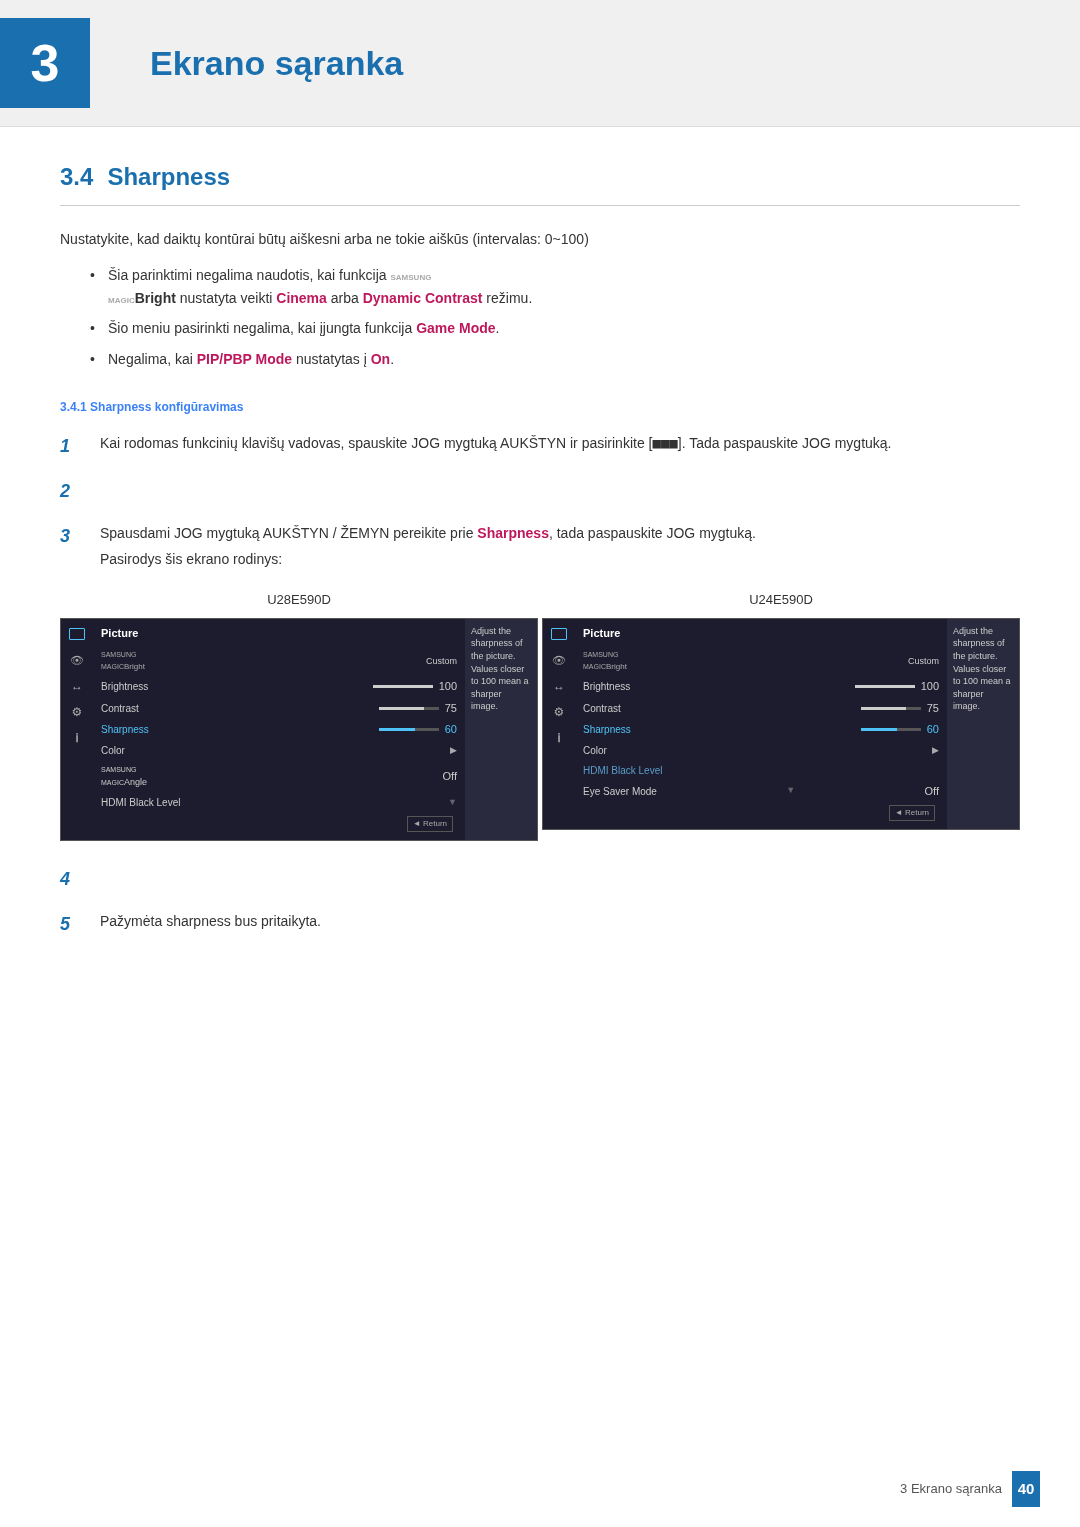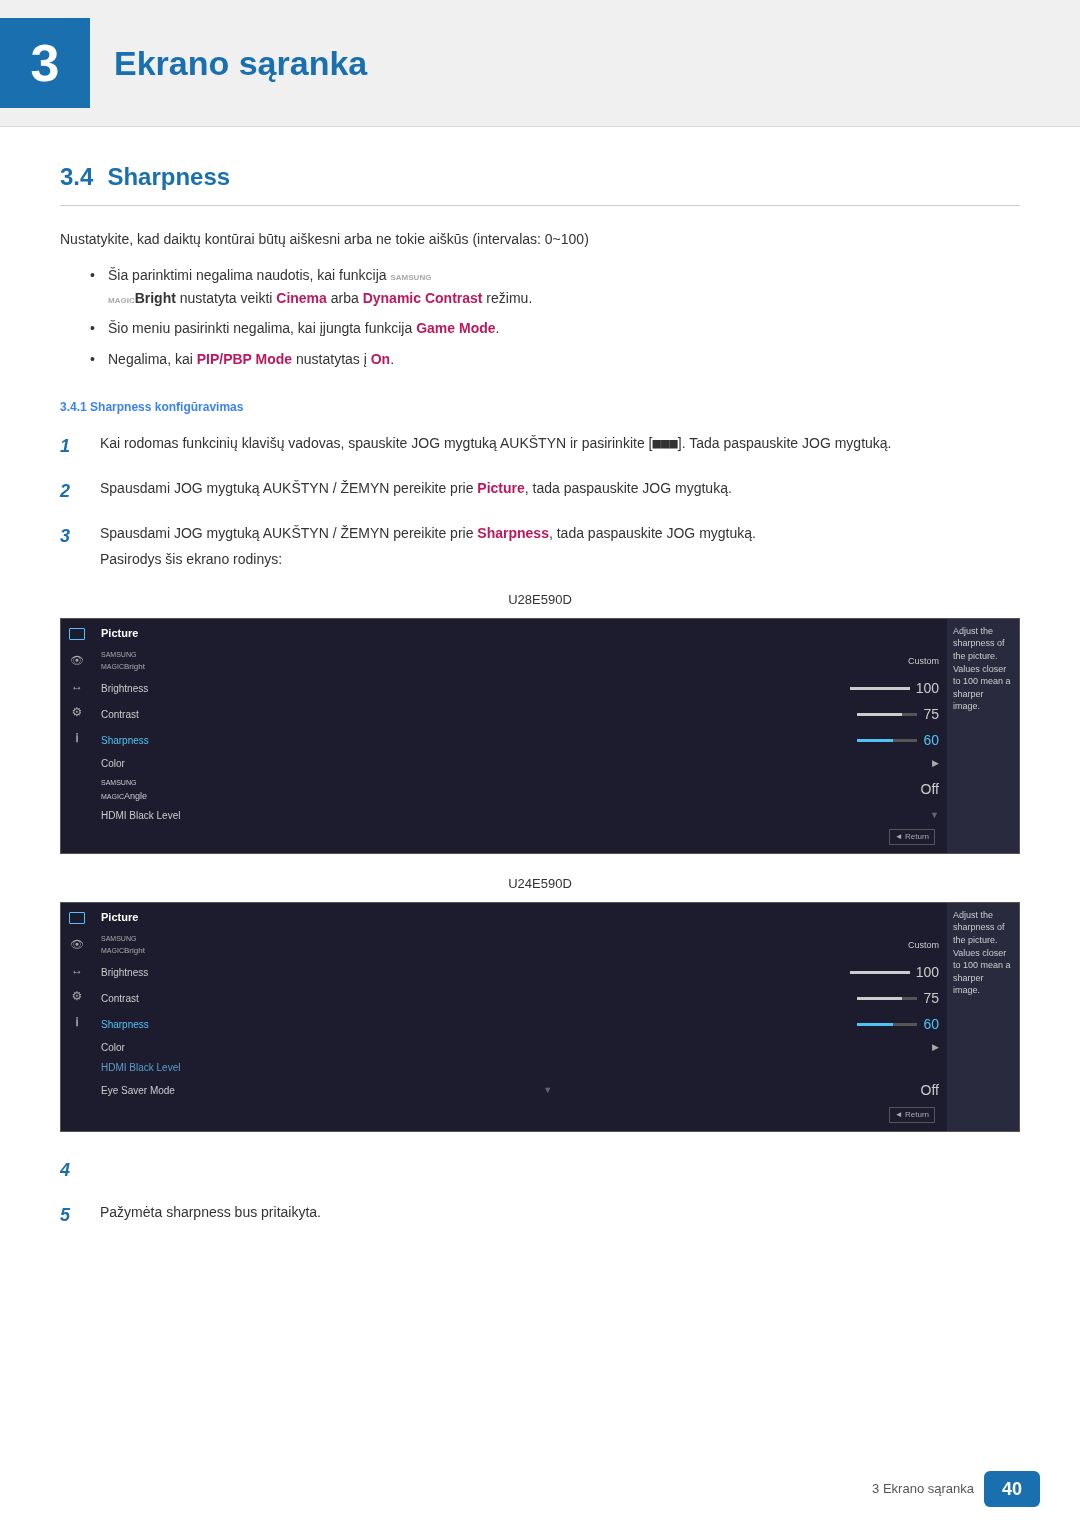--- a/index.html
+++ b/index.html
@@ -33,20 +33,21 @@
       display: flex;
       align-items: center;
       justify-content: center;
       margin-right: 24px;
       flex-shrink: 0;
     }
     .chapter-title {
       font-size: 34px;
       font-weight: bold;
       color: #1a6faf;
+      margin-left: 36px;
     }
 
     .content {
       padding: 32px 60px 40px 60px;
     }
 
     
     .section-heading {
       display: flex;
       align-items: baseline;
@@ -124,22 +125,21 @@
     }
     .step-text {
       flex: 1;
     }
 
     
     .screens-container {
       display: flex;
       justify-content: flex-end;
       margin: 20px 0 24px 0;
-      gap: 20px;
-      flex-direction: column;
+      gap: 4px;
     }
     .screen-block {
       flex: 1;
       display: flex;
       flex-direction: column;
       align-items: center;
     }
     .screen-label {
       font-size: 13px;
       color: #333;
@@ -197,21 +197,21 @@
       justify-content: space-between;
       align-items: center;
       font-size: 10px;
       color: #ccc;
       padding: 2px 0;
       margin-bottom: 1px;
     }
     .menu-item-label {}
     .menu-item-value {
       color: #ccc;
-      font-size: 14px;
+      font-size: 11px;
     }
     .menu-item-bar {
       display: flex;
       align-items: center;
       gap: 6px;
     }
     .bar-track {
       width: 60px;
       height: 3px;
       background: #555;
@@ -260,28 +260,27 @@
       right: 40px;
       display: flex;
       align-items: center;
       gap: 10px;
       font-size: 13px;
       color: #555;
     }
     .page-number-box {
       background: #1a6faf;
       color: #fff;
-      width: 56px;
+      width: 28px;
       height: 36px;
       display: flex;
       align-items: center;
       justify-content: center;
-      font-size: 18px;
-      font-weight: bold;
-      border-radius: 6px;
+      font-size: 15px;
+      font-weight: bold;
     }
   </style>
 </head>
 <body>
 
 <div class="chapter-header">
   <div class="chapter-number-box">
     <span>3</span>
   </div>
   <div class="chapter-title">Ekrano sąranka</div>
@@ -314,23 +313,20 @@
 
   <ol class="steps-list">
     <li>
       <span class="step-number">1</span>
       <span class="step-text">
         Kai rodomas funkcinių klavišų vadovas, spauskite JOG mygtuką AUKŠTYN ir pasirinkite [<span style="font-family:monospace;font-weight:bold;">■■■</span>]. Tada paspauskite JOG mygtuką.
       </span>
     </li>
     <li>
       <span class="step-number">2</span>
-      <span class="step-text">
-        Spausdami JOG mygtuką AUKŠTYN / ŽEMYN pereikite prie <span class="bold-blue">Picture</span>, tada paspauskite JOG mygtuką.
-      </span>
     </li>
     <li>
       <span class="step-number">3</span>
       <span class="step-text">
         Spausdami JOG mygtuką AUKŠTYN / ŽEMYN pereikite prie <span class="bold-blue">Sharpness</span>, tada paspauskite JOG mygtuką.<br>
         <span style="margin-top:4px; display:inline-block;">Pasirodys šis ekrano rodinys:</span>
       </span>
     </li>
   </ol>
 

